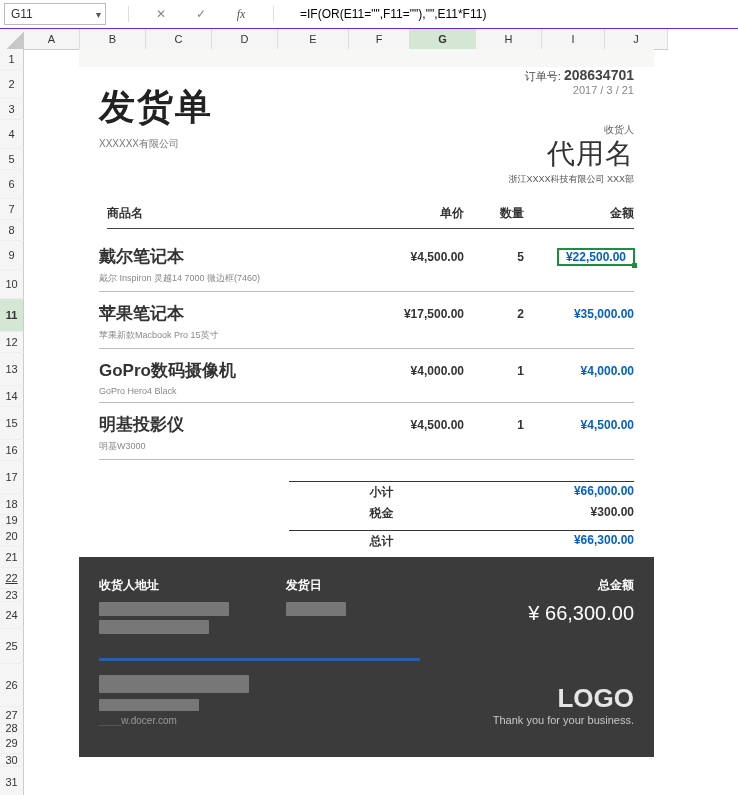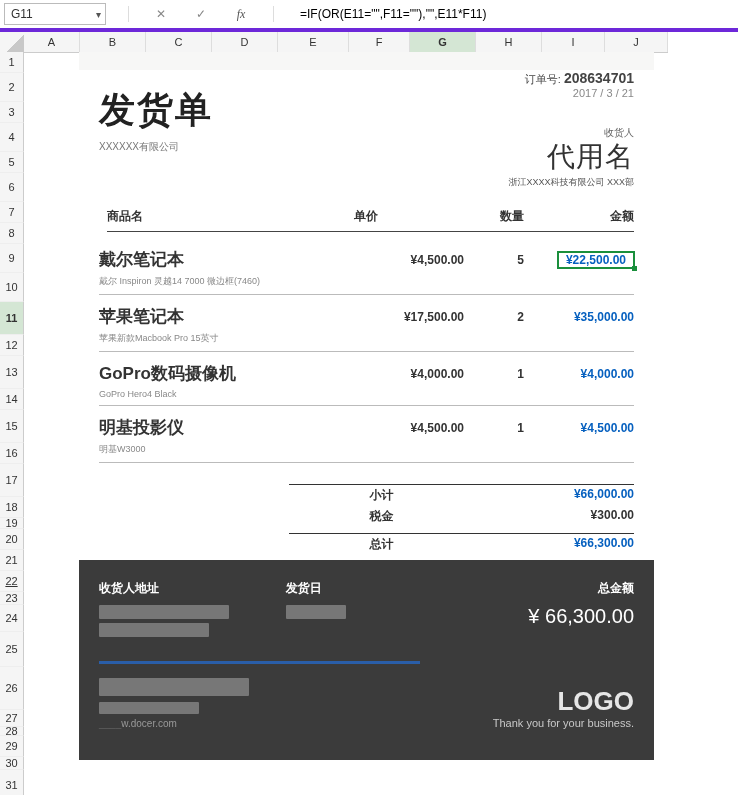--- a/index.html
+++ b/index.html
@@ -1,18 +1,18 @@
 <!DOCTYPE html>
 <html><head>
 <meta charset="utf-8">
 <style>
 html,body{margin:0;padding:0;font-family:"Segoe UI",Arial,sans-serif;font-size:12px;background:#fff;color:#333}
 body{width:738px;height:795px;overflow:hidden}
 
-.formula-bar{display:flex;align-items:center;height:24px;border-bottom:4px solid #6d28d9;background:#fff;padding:2px 4px;gap:20px}
+.formula-bar{display:flex;align-items:center;height:24px;border-bottom:1px solid #6d28d9;background:#fff;padding:2px 4px;gap:20px}
 .name-box{width:88px;height:20px;border:1px solid #bbb;background:#fff;display:flex;align-items:center;padding:0 6px;font-size:12px;position:relative}
 .name-box::after{content:"▾";position:absolute;right:4px;color:#555;font-size:10px}
 .fb-icon{width:20px;height:20px;display:inline-flex;align-items:center;justify-content:center;color:#888;font-size:12px}
 .fb-sep{width:1px;height:16px;background:#ddd;margin:0 2px}
 .fx{font-style:italic;font-family:"Times New Roman",serif;color:#555}
 .formula-input{flex:1;height:20px;border:none;outline:none;font-size:12px;padding:0 4px}
 
 .workspace{display:flex;height:calc(100% - 28px);position:relative}
 .sel-all{width:24px;height:20px;border-right:1px solid #ccc;border-bottom:1px solid #ccc;background:linear-gradient(135deg,#f5f5f5 60%,#c8c8c8 60%)}
 .col-headers{display:flex;height:20px;border-bottom:1px solid #ccc;background:#f5f5f5;position:absolute;left:24px;top:0}
@@ -23,21 +23,21 @@
 .doc{position:absolute;left:55px;top:0;width:575px;background:#f7f7f6}
 .doc-inner{position:relative;padding:18px 0 0 0}
 .order-info{position:absolute;right:20px;top:18px;text-align:right;font-size:11px;color:#444}
 .title{font-size:36px;font-weight:700;position:absolute;left:20px;top:34px;letter-spacing:2px;color:#222}
 .company{position:absolute;left:20px;top:88px;font-size:10px;color:#777}
 .recv-label{position:absolute;right:20px;top:74px;font-size:10px;color:#666}
 .recv{font-size:28px;font-weight:300;position:absolute;right:20px;top:86px;color:#333;letter-spacing:1px}
 .recv-sub{position:absolute;right:20px;top:124px;font-size:9px;color:#555}
 .tbl-head{position:absolute;left:28px;top:156px;right:20px;display:flex;font-size:12px;font-weight:700;border-bottom:1px solid #444;padding-bottom:6px}
 .th-name{flex:1}
-.th-price{width:110px;}
+.th-price{width:110px;text-align:right}
 .th-qty{width:60px;text-align:right}
 .th-amt{width:110px;text-align:right}
 .items{position:absolute;left:20px;right:20px;top:186px}
 .item{border-bottom:1px solid #bbb;padding:10px 0 6px}
 .item-row{display:flex;align-items:center}
 .item-name{flex:1;font-weight:700;font-size:17px}
 .item-price{width:110px;text-align:right;font-size:12px;font-weight:700}
 .item-qty{width:60px;text-align:right;font-size:12px;font-weight:700}
 .item-amt{width:110px;text-align:right;font-size:12px;font-weight:700;color:#0660bf}
 .item-desc{font-size:9px;color:#888;margin-top:4px}

